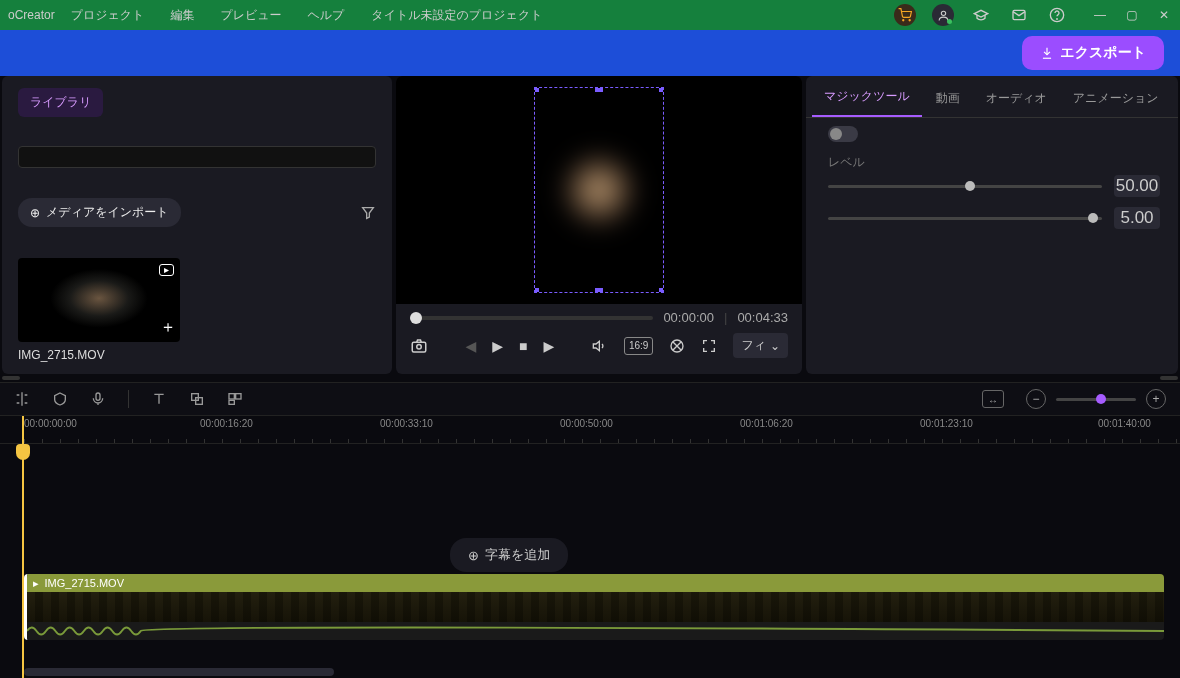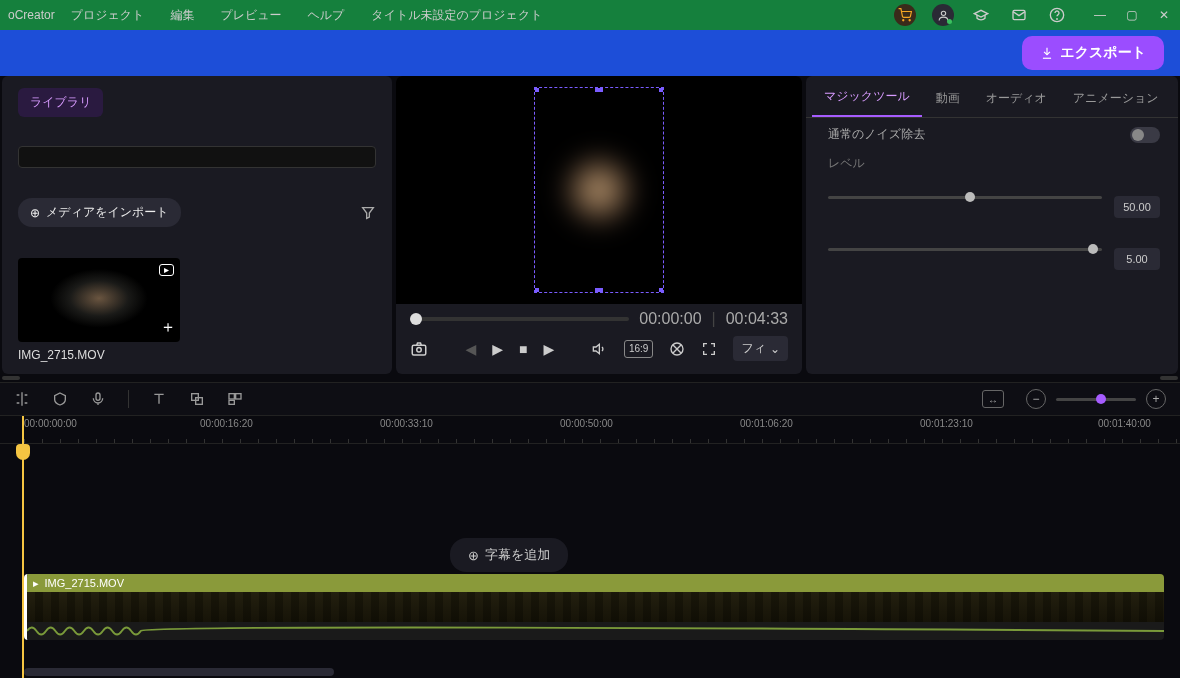--- a/index.html
+++ b/index.html
@@ -38,21 +38,21 @@
 .media-thumb .play-badge { position: absolute; top: 6px; right: 6px; color: #fff; font-size: 10px; border: 1px solid #fff; border-radius: 3px; width: 15px; height: 12px; display: flex; align-items: center; justify-content: center; }
 .media-thumb .add-badge { position: absolute; bottom: 4px; right: 4px; color: #fff; font-size: 16px; }
 .media-name { font-size: 12px; color: #ddd; margin-top: 6px; }
 .preview-area { flex: 1; background: #000; border-radius: 6px 6px 0 0; position: relative; display: flex; align-items: center; justify-content: center; }
 .preview-frame { width: 130px; height: 206px; border: 1px dashed #7a5cff; position: relative; display:flex;align-items:center;justify-content:center;overflow:hidden;}
 .preview-frame::before{content:"";display:block;width:80px;height:80px;border-radius:50%;background:radial-gradient(circle,#cba77c 0%,#4d3a2a 45%,transparent 70%);filter:blur(12px);}
 .handle { width: 8px; height: 8px; background: #7a5cff; position: absolute; }
 .h-tl { top: -4px; left: -4px; } .h-tr { top: -4px; right: -4px; } .h-bl { bottom: -4px; left: -4px; } .h-br { bottom: -4px; right: -4px; }
 .h-tm { top: -4px; left: calc(50% - 4px); } .h-bm { bottom: -4px; left: calc(50% - 4px); }
 .preview-controls { height: 70px; padding: 6px 14px; display: flex; flex-direction: column; gap: 8px; }
-.progress-row { display: flex; align-items: center; gap: 10px; font-size: 16px; color: #aaa; }
+.progress-row { display: flex; align-items: center; gap: 10px; font-size: 13px; color: #aaa; }
 .progress-bar { flex: 1; height: 4px; background: #333; border-radius: 2px; position: relative; }
 .progress-bar .knob { position: absolute; left: 0; top: -4px; width: 12px; height: 12px; background: #ddd; border-radius: 50%; }
 .btn-row { display: flex; align-items: center; gap: 16px; }
 .pc-icon { color: #ccc; cursor: pointer; font-size: 14px; }
 .pc-icon.box { border: 1px solid #888; border-radius: 3px; padding: 1px 4px; font-size: 10px; height: 18px; display: flex; align-items: center; }
 .spacer2 { flex: 1; }
 .fit-btn { background: #2a2a35; border: none; color: #ccc; padding: 4px 8px; border-radius: 4px; font-size: 12px; display: flex; align-items: center; gap: 4px; cursor: pointer; }
 .right-tabs { display: flex; height: 42px; align-items: flex-end; padding: 0 6px; border-bottom: 1px solid #333; gap: 2px; flex-shrink:0;}
 .right-tab { font-size: 12px; color: #999; padding: 10px 12px; cursor: pointer; }
 .right-tab.active { color: #d89bff; border-bottom: 2px solid #a65cff; }
@@ -62,21 +62,21 @@
 .highlight-box { border: 1px solid #e03a3a; }
 .ai-icon { width: 16px; height: 16px; border: 1px dashed #aaa; border-radius: 50%; }
 .chev { margin-left: 6px; font-size: 10px; }
 .control-row { display: flex; align-items: center; padding: 8px 14px; gap: 12px; font-size: 12px; color: #aaa; }
 .control-row .row-label { flex: 1; }
 .toggle { width: 30px; height: 16px; background: #3a3a45; border-radius: 8px; position: relative; cursor: pointer; }
 .toggle::after { content: ""; position: absolute; left: 2px; top: 2px; width: 12px; height: 12px; background: #888; border-radius: 50%; }
 .slider-row { padding: 2px 14px 8px; display: flex; align-items: center; gap: 12px; }
 .slider-track { flex: 1; height: 3px; background: #444; border-radius: 2px; position: relative; }
 .slider-knob { position: absolute; top: -4px; width: 10px; height: 10px; background: #bbb; border-radius: 50%; }
-.slider-val { width: 46px; height: 22px; background: #2a2a35; color: #ccc; font-size: 11px; display: flex; align-items: center; justify-content: center; border-radius: 4px; margin-top: 20px; }
+.slider-val { width: 46px; height: 22px; background: #2a2a35; color: #ccc; font-size: 17px; display: flex; align-items: center; justify-content: center; border-radius: 4px; }
 .field-label { font-size: 12px; color: #777; padding: 4px 14px 2px; }
 .divide { height: 8px; display: flex; align-items: center; justify-content: space-between; padding: 0 2px; }
 .divide .grip { width: 18px; height: 4px; background: #333; border-radius: 2px; }
 .timeline-toolbar { height: 34px; display: flex; align-items: center; padding: 0 14px; gap: 22px; background: #0e0e14; border-top: 1px solid #222; border-bottom: 1px solid #222; }
 .tl-icon { color: #999; cursor: pointer; font-size: 14px; }
 .tl-sep { width: 1px; height: 18px; background: #333; }
 .tl-spacer { flex: 1; }
 .zoom-widget { display: flex; align-items: center; gap: 10px; }
 .zoom-track { width: 80px; height: 3px; background: #444; position: relative; border-radius: 2px; }
 .zoom-knob { position: absolute; top: -4px; left: 40px; width: 10px; height: 10px; background: #a65cff; border-radius: 50%; }
@@ -256,21 +256,20 @@
 
   <div class="panel-right">
     <div class="right-tabs">
       <span class="right-tab active">マジックツール</span>
       <span class="right-tab">動画</span>
       <span class="right-tab">オーディオ</span>
       <span class="right-tab">アニメーション</span>
     </div>
     <div class="right-body">
       <div class="control-row">
-        <span class="row-label">通常のノイズ除去</span>
         <span class="toggle"></span>
       </div>
       <div class="field-label">レベル</div>
       <div class="slider-row">
         <div class="slider-track">
             <div class="slider-knob" style="left:50%"></div>
           </div>
         <div class="slider-val">50.00</div>
       </div>
       <div class="slider-row">

